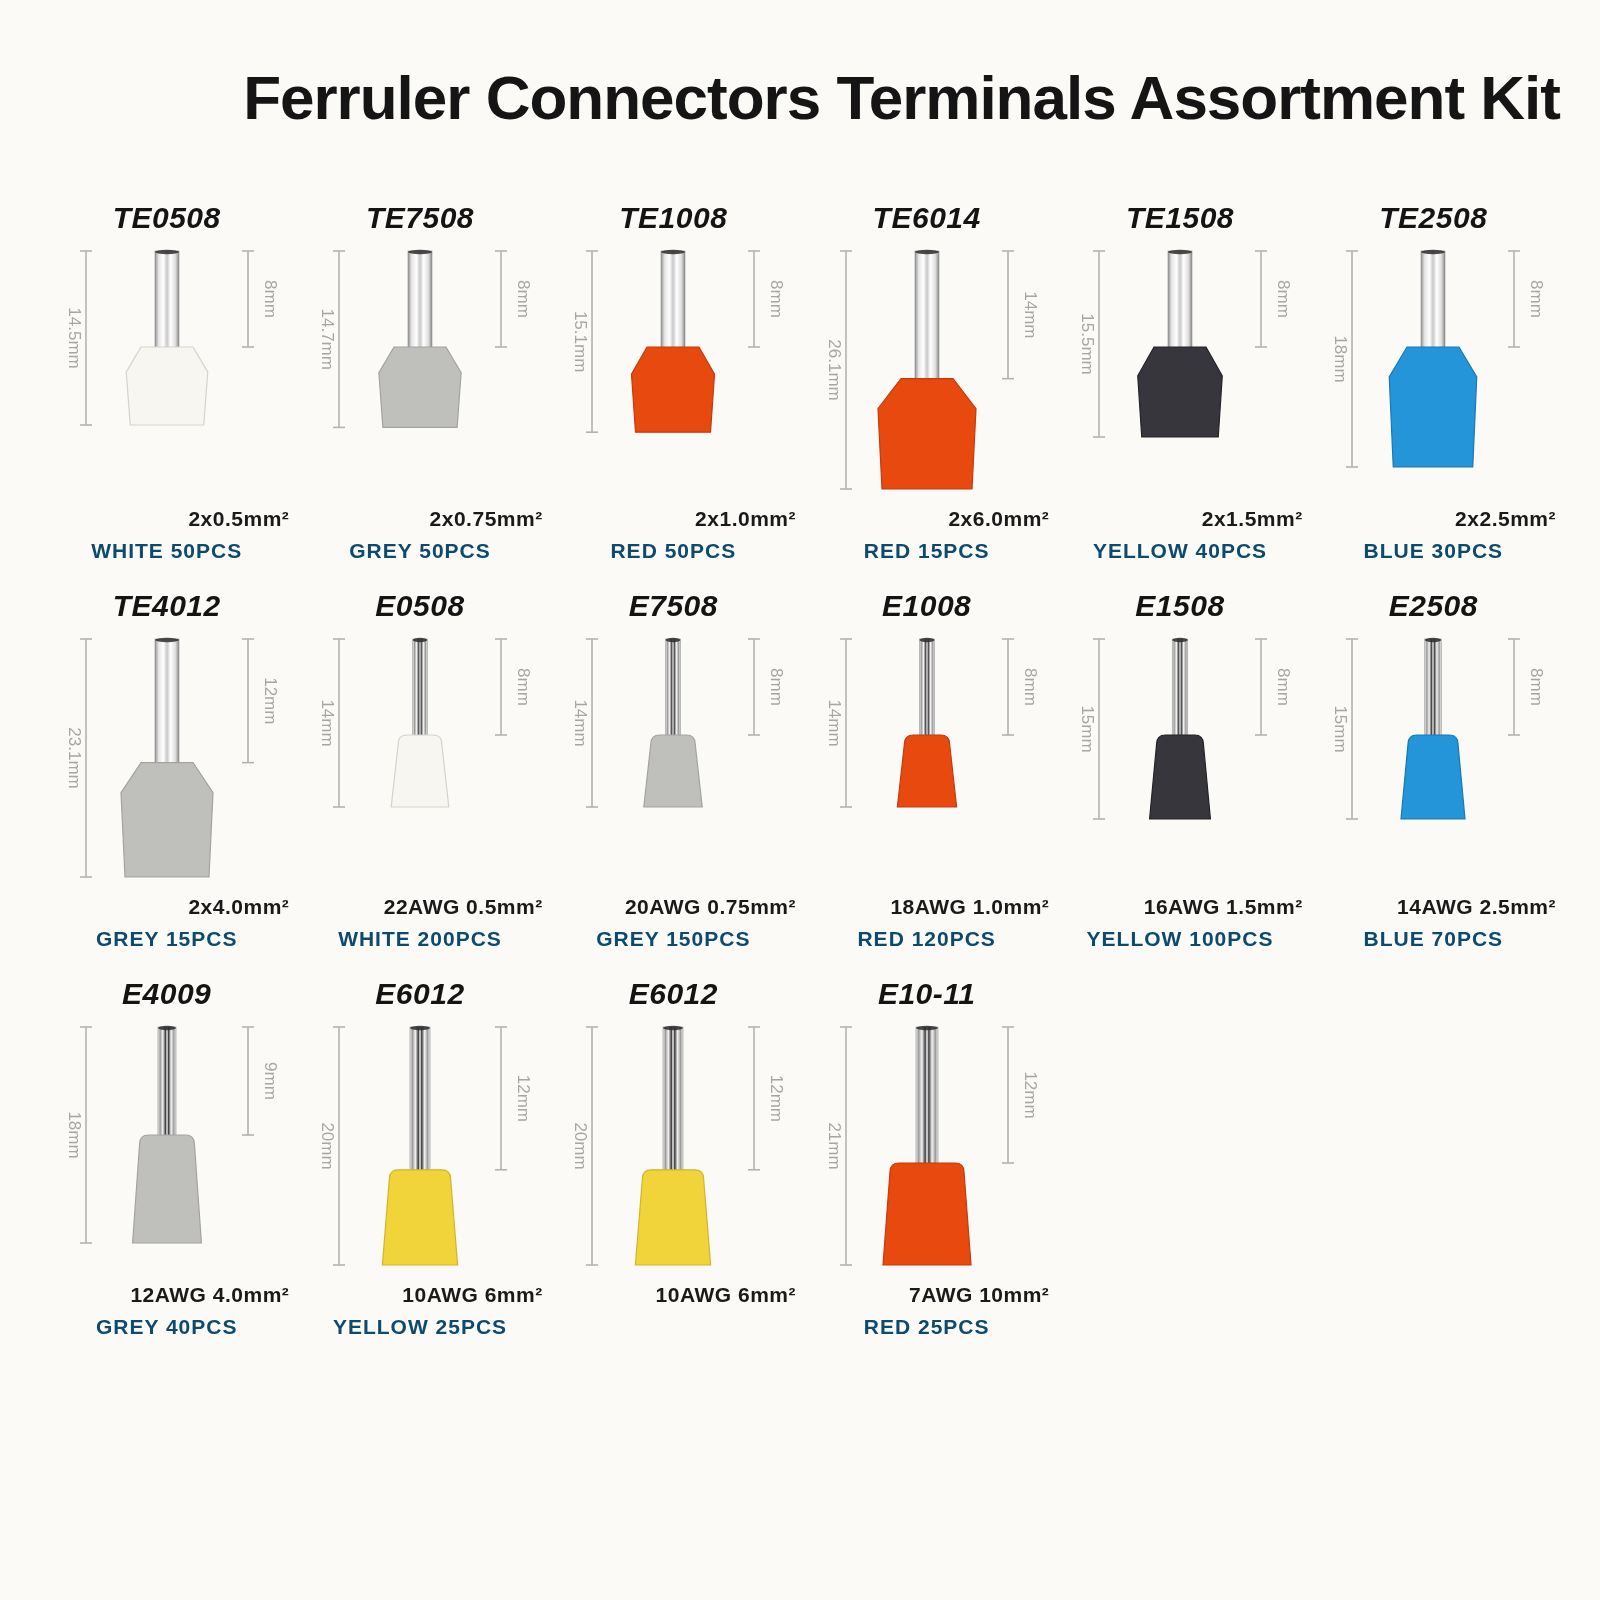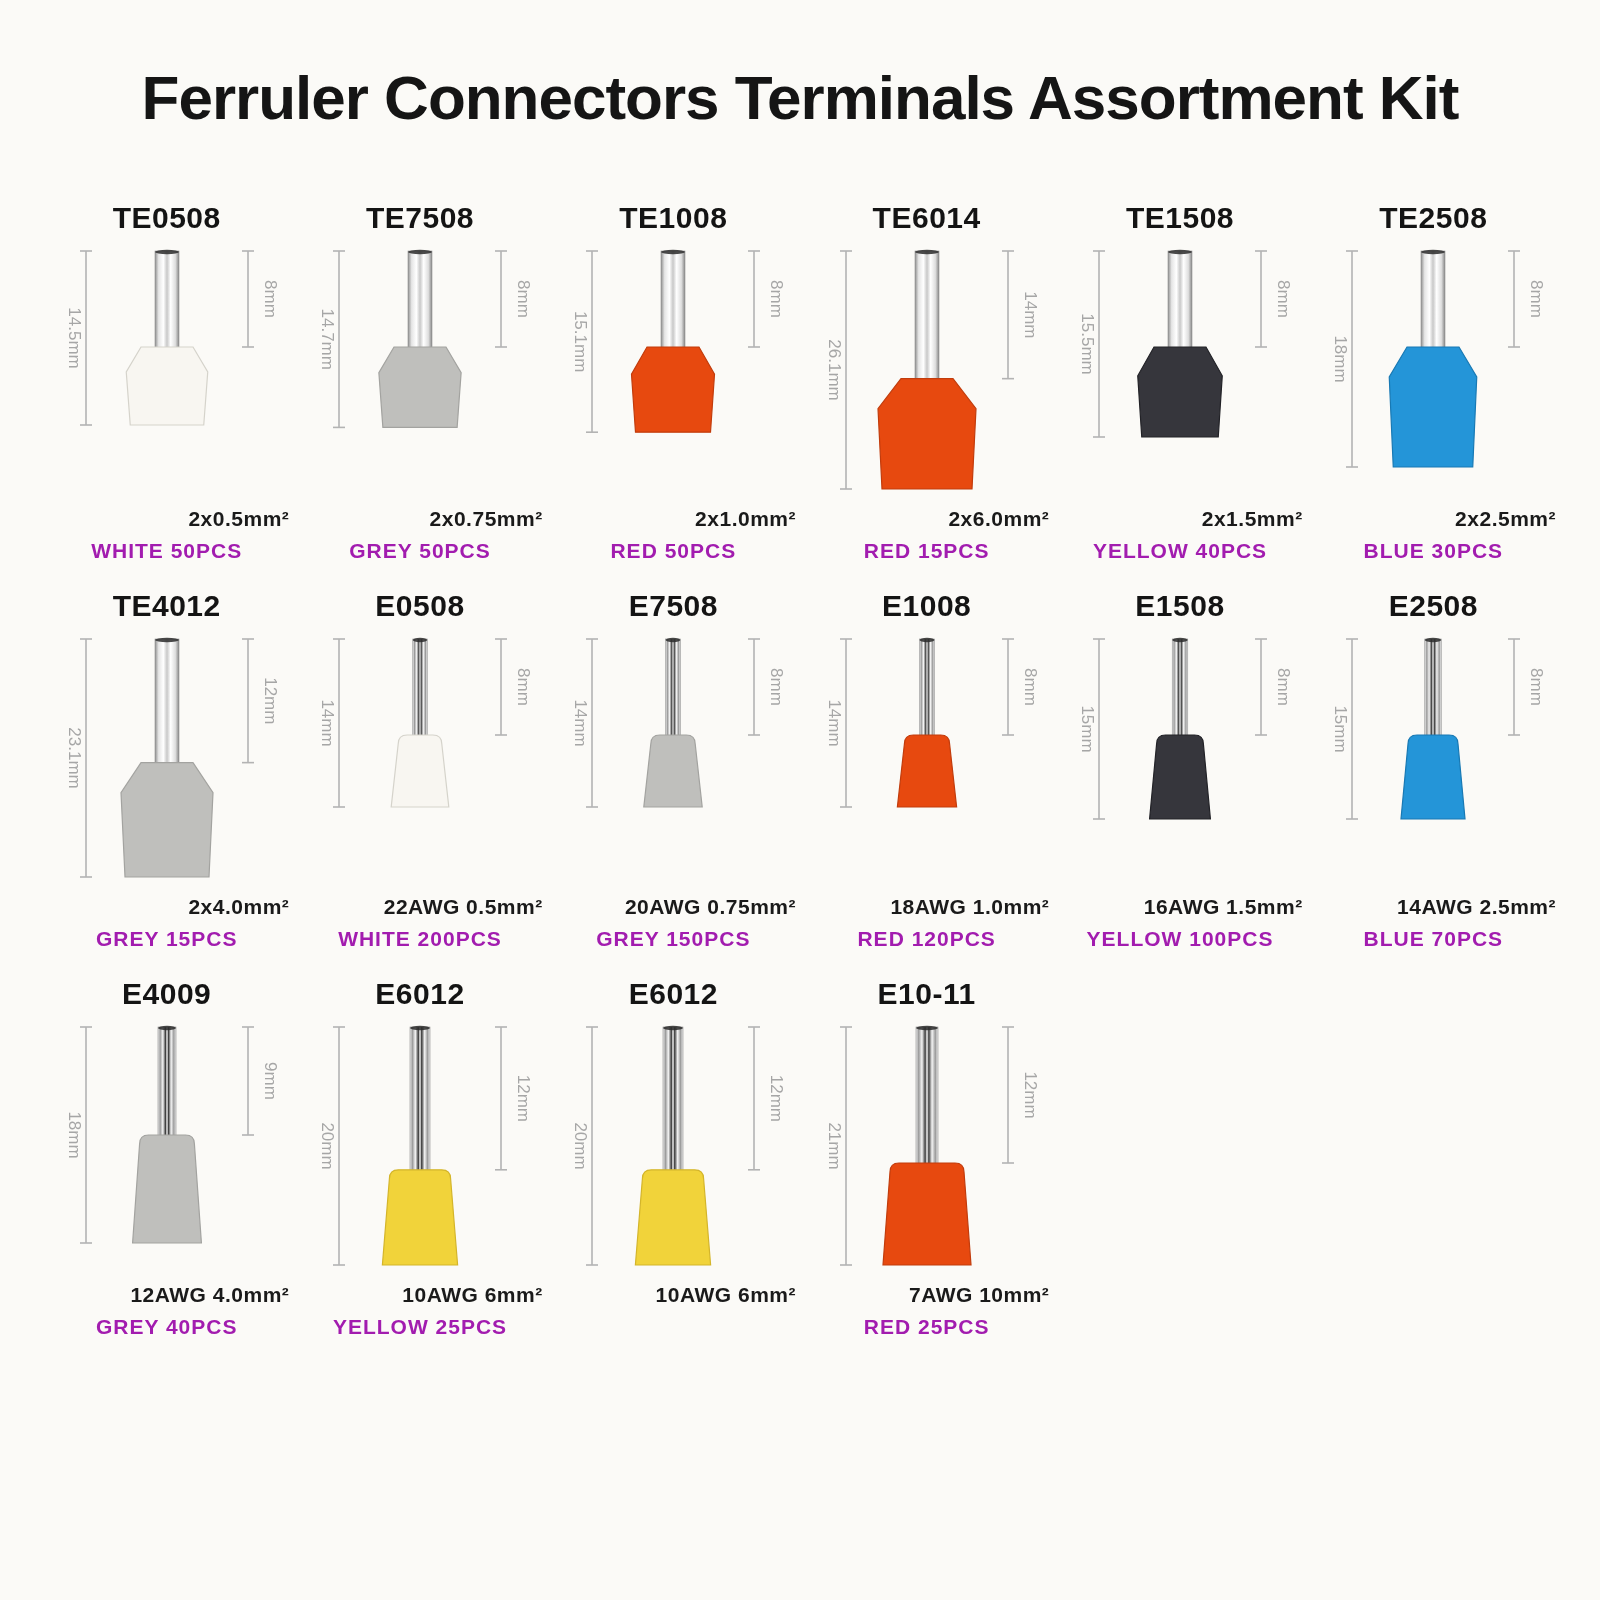--- a/index.html
+++ b/index.html
@@ -1,43 +1,44 @@
 <!DOCTYPE html>
 <html><head>
 <meta charset="utf-8">
 <style>
   * { margin:0; padding:0; box-sizing:border-box; }
   html,body { width:1600px; background:#fbfaf7; font-family:"Liberation Sans", sans-serif; }
   .page { width:1600px; min-height:1600px; background:#fbfaf7; padding:62px 40px 40px 40px; }
   .main-title {
-    text-align:center; font-weight:bold; font-size:62px; letter-spacing:-1px;
+    text-align:right; font-weight:bold; font-size:62px; letter-spacing:-1px;
     color:#151515; margin-bottom:68px;
   }
   .subtitle {
     text-align:center; font-size:39px; color:#1c1c1c; line-height:1.78;
     width:1500px; margin:0 auto 68px auto;
   }
   .rows { }
   .row {
     display:grid; grid-template-columns:repeat(6, 1fr);
     margin-bottom:26px;
   }
   .item { text-align:center; padding:0 4px; }
   .model-label {
     font-size:30px; font-weight:bold; color:#141414; letter-spacing:0.5px;
     margin-bottom:4px;
+    font-style:italic;
   }
   .figure { height:266px; display:flex; align-items:flex-start; justify-content:center; }
   .figure svg { display:block; }
   svg text { font-family:"Liberation Sans", sans-serif; }
   .spec-label {
     font-size:21px; font-weight:bold; color:#1a1a1a; margin-top:2px; letter-spacing:0.5px;text-align:right;
   }
   .color-count-label {
-    font-size:21px; font-weight:bold; color:#a21caf; margin-top:8px; letter-spacing:1px;
+    font-size:21px; font-weight:bold; color:#0c4a6e; margin-top:8px; letter-spacing:1px;
     min-height:24px;
   }
 </style>
 </head>
 <body>
 
 <svg width="0" height="0" style="position:absolute">
   <defs>
     <linearGradient id="gradChrome" x1="0" y1="0" x2="1" y2="0">
       <stop offset="0" stop-color="#8f8f8f"></stop>

